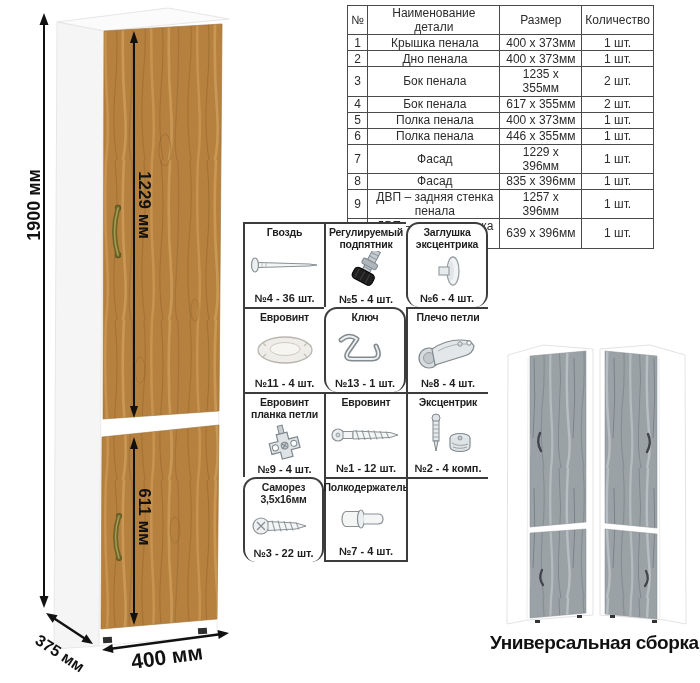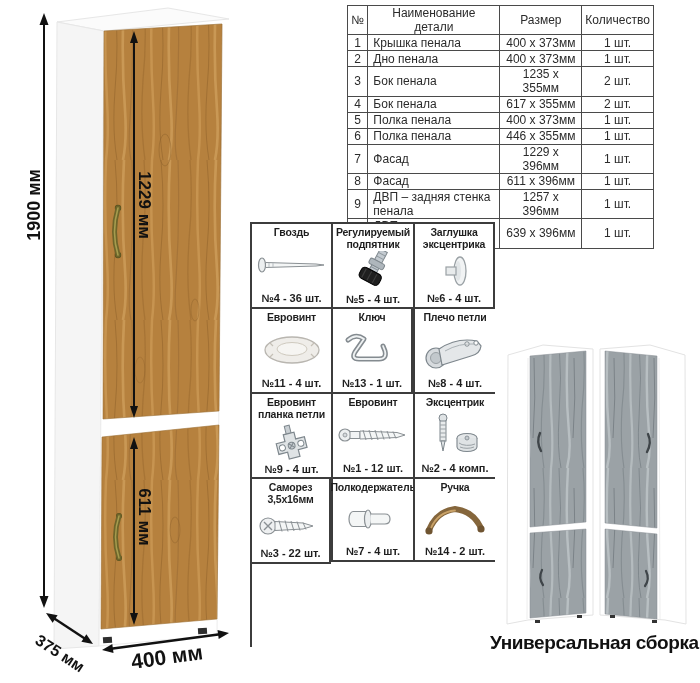--- a/index.html
+++ b/index.html
@@ -7,29 +7,29 @@
         font-family:"Liberation Sans",sans-serif;color:#222;}
 
   
   #parts-table{position:absolute;left:347px;top:5px;border-collapse:collapse;
                font-size:12px;color:#2b2b2b;table-layout:fixed;}
   #parts-table th,#parts-table td{border:1.5px solid #4a4a4a;padding:0 3px;line-height:1.18;
                overflow:hidden;}
   #parts-table th{font-weight:normal;text-align:center;height:17px;}
   #parts-table td{height:15px;}
   #parts-table td.c-num,#parts-table td.c-size,#parts-table td.c-qty{text-align:center;}
-  #parts-table td.c-name{text-align:left;padding-left:5px;}
+  #parts-table td.c-name{text-align:center;padding-left:5px;}
 
   
-  #hardware-grid{position:absolute;left:250px;top:222px;display:grid;
+  #hardware-grid{position:absolute;left:243px;top:222px;display:grid;
                  grid-template-columns:81px 82px 82px;grid-auto-rows:85px;}
   .hw-cell{border-left:2px solid #3c3c3c;border-top:2px solid #3c3c3c;background:#fff;
            box-sizing:border-box;display:flex;flex-direction:column;align-items:center;
            justify-content:space-between;padding:3px 1px 2px;}
-  .hw-cell.col3{border-right:2px solid #3c3c3c;}
+  .hw-cell.col3{border-right:2px solid #3c3c3c;border-radius:13px;}
   .hw-cell.row5{border-bottom:2px solid #3c3c3c;}
   .hw-title{font-size:10.5px;font-weight:bold;text-align:center;line-height:1.12;
             letter-spacing:-0.2px;color:#1e1e1e;}
   .hw-icon{flex:1;display:flex;align-items:center;justify-content:center;}
   .hw-icon svg{display:block;}
   .hw-count{font-size:11px;font-weight:bold;color:#1e1e1e;padding-bottom:1px;}
 
   
   #cabinet-svg{position:absolute;left:0;top:0;}
   #variants-svg{position:absolute;left:497px;top:338px;}
@@ -176,21 +176,21 @@
       </tr>
       <tr>
         <td class="c-num">7</td>
         <td class="c-name">Фасад</td>
         <td class="c-size">1229 х 396мм</td>
         <td class="c-qty">1 шт.</td>
       </tr>
       <tr>
         <td class="c-num">8</td>
         <td class="c-name">Фасад</td>
-        <td class="c-size">611 х 396мм</td>
+        <td class="c-size">835 х 396мм</td>
         <td class="c-qty">1 шт.</td>
       </tr>
       <tr>
         <td class="c-num">9</td>
         <td class="c-name">ДВП – задняя стенка пенала</td>
         <td class="c-size">1257 х 396мм</td>
         <td class="c-qty">1 шт.</td>
       </tr>
       <tr>
         <td class="c-num">10</td>
@@ -350,32 +350,20 @@
         <svg width="72" height="34" viewBox="0 0 72 34">
           <ellipse cx="16" cy="17" rx="4" ry="7.5" fill="#f4f6f6" stroke="#8a9094" stroke-width="1.2"></ellipse>
           <path d="M16,9.5 h14 v15 h-14" fill="#f4f6f6" stroke="#8a9094" stroke-width="1.2"></path>
           <ellipse cx="31" cy="17" rx="3.5" ry="9" fill="#eceff0" stroke="#8a9094" stroke-width="1.2"></ellipse>
           <path d="M34,12 h14 q5,0 5,5 q0,5 -5,5 h-14" fill="#f4f6f6" stroke="#8a9094" stroke-width="1.2"></path>
         </svg>
       </div>
       <div class="hw-count">№7 - 4 шт.</div>
     </div>
 
-    <div class="hw-cell row5">
-      <div class="hw-title">Ручка</div>
-      <div class="hw-icon">
-        <svg width="72" height="42" viewBox="0 0 72 42">
-          <path d="M10,32 Q18,13 36,11 Q54,13 62,30" fill="none" stroke="#85663c" stroke-width="6" stroke-linecap="round"></path>
-          <path d="M12,30 Q19,14 36,12.5" fill="none" stroke="#c9a268" stroke-width="1.8" stroke-linecap="round"></path>
-          <circle cx="10" cy="33" r="3.6" fill="#6f5431"></circle>
-          <circle cx="62" cy="31" r="3.6" fill="#6f5431"></circle>
-        </svg>
-      </div>
-      <div class="hw-count">№14 - 2 шт.</div>
-    </div>
 
     <div class="hw-cell"></div>
   </div>
 
   <svg id="variants-svg" width="200" height="292" viewBox="0 0 200 292">
     <defs>
       <pattern id="grayP" patternUnits="userSpaceOnUse" width="40" height="130">
         <rect width="40" height="130" fill="#9ba2a6"></rect>
         <path d="M6,0 q3,35 -1,70 q-2,35 2,60" stroke="#788086" stroke-width="1.2" fill="none" opacity="0.6"></path>
         <path d="M14,0 q-2,45 1,90 q1,25 -1,40" stroke="#c0c7ca" stroke-width="2.2" fill="none" opacity="0.7"></path>

